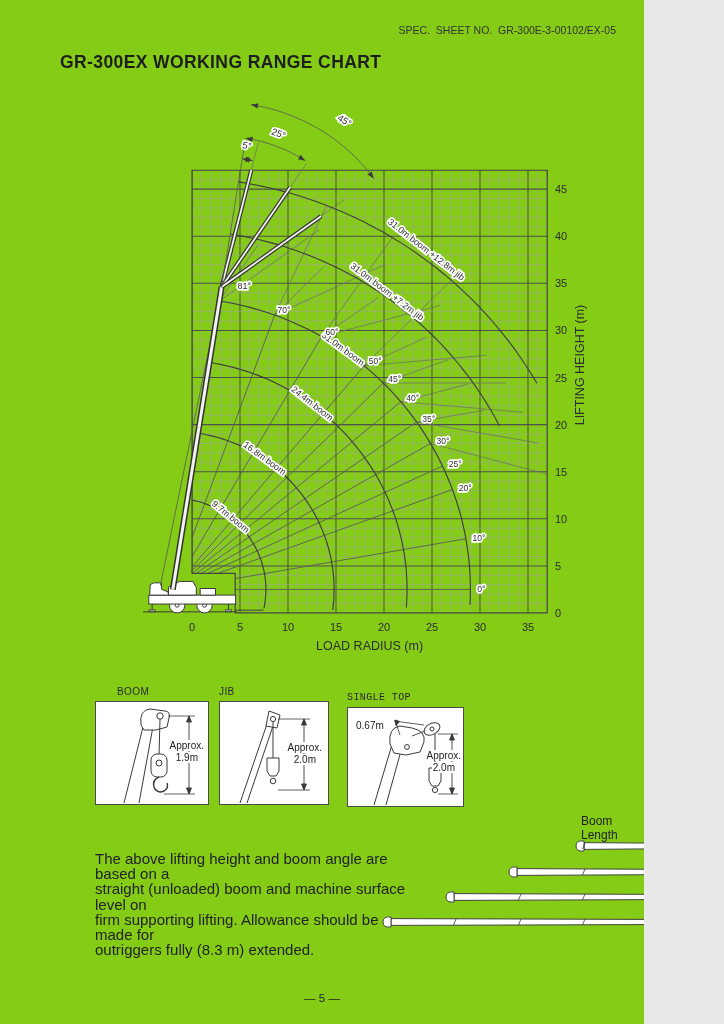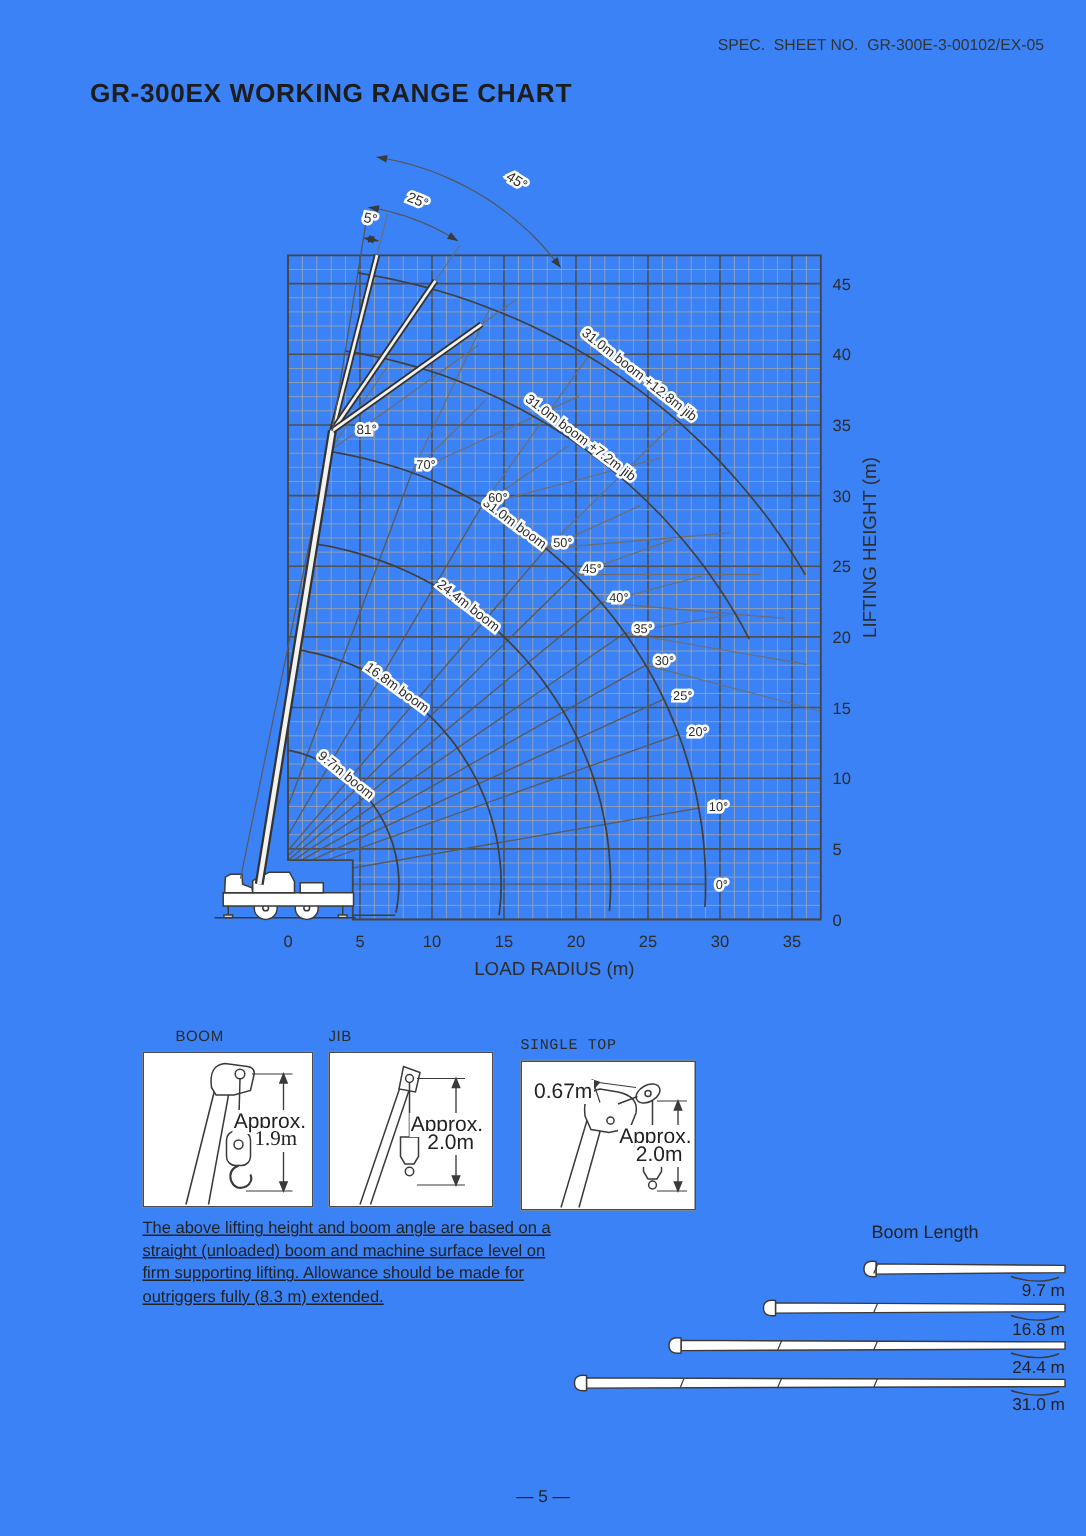--- a/index.html
+++ b/index.html
@@ -1,24 +1,24 @@
 <!DOCTYPE html>
 <html><head>
 <meta charset="utf-8">
 <style>
   html,body{margin:0;padding:0;background:#e8e8e8;}
-  .page{position:relative;width:724px;height:1024px;background:#3b82f6;overflow:hidden;
+  .page{position:relative;width:644px;height:1024px;background:#84cc16;overflow:hidden;
         font-family:"Liberation Sans","DejaVu Sans",sans-serif;color:#2b2b2b;}
   .spec{position:absolute;top:24px;right:28px;font-size:10.5px;color:#333;white-space:pre;}
   .title{position:absolute;left:60px;top:52px;font-size:17.5px;font-weight:700;letter-spacing:.4px;color:#1d1d1d;margin:0;}
   .chart-svg{position:absolute;left:70px;top:90px;}
   .dbox{position:absolute;border:1.1px solid #4a4a4a;background:#fff;}
   .dbox-title{position:absolute;font-size:10px;color:#2b2b2b;letter-spacing:.4px;}
-  .dimlabel{position:absolute;font-size:14px;line-height:1.12;background:#fff;color:#222;text-align:left;padding:0 1px;}
-  .note{position:absolute;left:95px;top:812px;width:318px;font-size:11px;line-height:15.2px;color:#222;text-decoration:underline;}
+  .dimlabel{position:absolute;font-size:10px;line-height:1.12;background:#fff;color:#222;text-align:left;padding:0 1px;}
+  .note{position:absolute;left:95px;top:851px;width:318px;font-size:15px;line-height:15.2px;color:#222;}
   .blen-title{position:absolute;left:581px;top:814px;font-size:12px;color:#222;}
   .blen-svg{position:absolute;left:372px;top:806px;}
   .pageno{position:absolute;left:0;top:992px;width:100%;text-align:center;font-size:11.5px;color:#222;}
   svg text{font-family:"Liberation Sans","DejaVu Sans",sans-serif;}
 </style>
 </head>
 <body>
 
 <div class="page">
 
@@ -264,21 +264,21 @@
         <path d="M64,17 L63,54"></path>
         <rect x="55" y="52" width="16" height="23" rx="6" fill="#fff"></rect>
         <circle cx="63" cy="61" r="3"></circle>
         <path d="M63,75 q-7,3 -5,10 q3,7 10,4 q5,-3 3,-8" stroke-width="1.4"></path>
         <path d="M72,14 L99,14 M68,92 L99,92" stroke-width="0.8"></path>
         <path d="M93,14 L93,92" stroke-width="0.9"></path>
         <path d="M93,14 l-2.4,6 h4.8 Z M93,92 l-2.4,-6 h4.8 Z" fill="#3a3a3a"></path>
       </g>
     </svg>
     <span class="dimlabel" style="right:3px;top:38px;">Approx.</span>
-    <span class="dimlabel" style="right:9px;top:50px;font-family:Liberation Serif, serif;">1.9m</span>
+    <span class="dimlabel" style="right:9px;top:50px;">1.9m</span>
   </div>
 
   <span class="dbox-title" style="left:219px;top:686px;">JIB</span>
   <div class="dbox" style="left:219px;top:701px;width:108px;height:102px;">
     <svg width="108" height="102" viewBox="0 0 108 102">
       <g stroke="#3a3a3a" fill="none" stroke-width="1">
         <path d="M20,101 L48,19"></path>
           <path d="M27,101 L54,21"></path>
         <path d="M46,24 L49,9 L60,13 L57,26 Z" fill="#fff"></path>
         <circle cx="53" cy="17" r="2.6"></circle>

